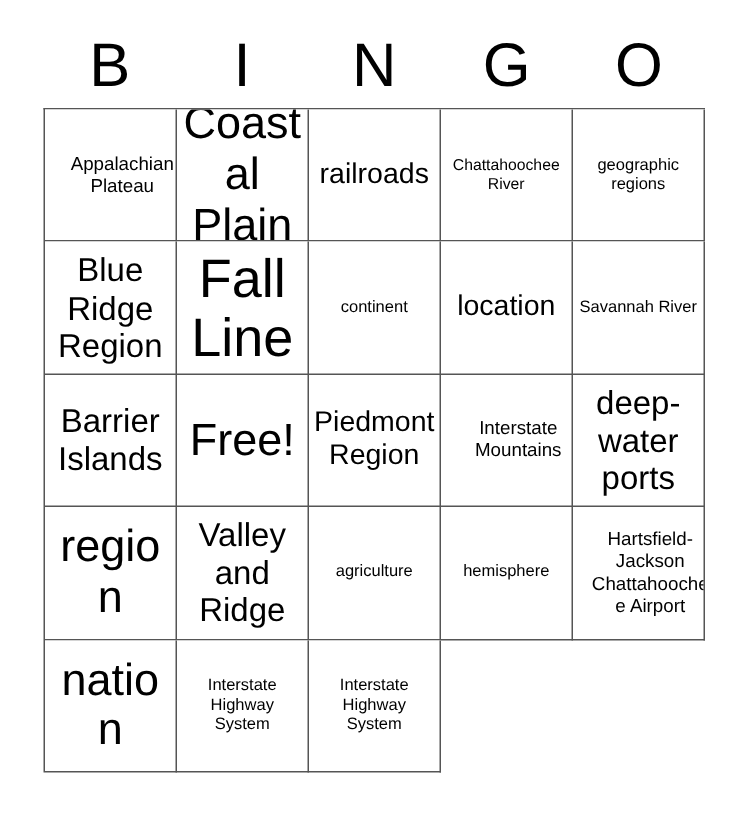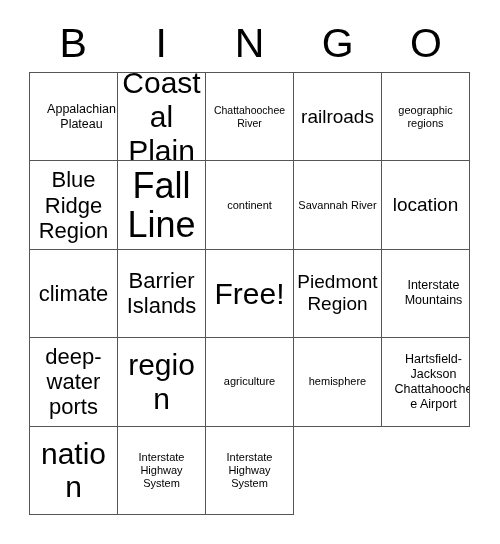--- a/index.html
+++ b/index.html
@@ -106,63 +106,63 @@
     </div>
 
   <div id="grid">
       <div class="cell">
         <span class="cell-text fs-sm">Appalachian Plateau</span>
       </div>
       <div class="cell">
         <span class="cell-text fs-2xl">Coastal Plain</span>
       </div>
       <div class="cell">
-        <span class="cell-text fs-xs">Chattahoochee River</span>
+        <span class="cell-text fs-lg">railroads</span>
       </div>
       <div class="cell">
-        <span class="cell-text fs-lg">railroads</span>
+        <span class="cell-text fs-xs">Chattahoochee River</span>
       </div>
       <div class="cell">
         <span class="cell-text fs-md">geographic regions</span>
       </div>
       <div class="cell">
         <span class="cell-text fs-xl">Blue Ridge Region</span>
       </div>
       <div class="cell">
         <span class="cell-text fs-3xl">Fall Line</span>
       </div>
       <div class="cell">
         <span class="cell-text fs-md">continent</span>
       </div>
       <div class="cell">
-        <span class="cell-text fs-md">Savannah River</span>
-      </div>
-      <div class="cell">
         <span class="cell-text fs-lg">location</span>
       </div>
       <div class="cell">
-        <span class="cell-text fs-xl">climate</span>
+        <span class="cell-text fs-md">Savannah River</span>
       </div>
       <div class="cell">
         <span class="cell-text fs-xl">Barrier Islands</span>
       </div>
       <div class="cell">
         <span class="cell-text fs-2xl">Free!</span>
       </div>
       <div class="cell">
         <span class="cell-text fs-lg">Piedmont Region</span>
       </div>
       <div class="cell">
         <span class="cell-text fs-sm">Interstate Mountains</span>
       </div>
       <div class="cell">
         <span class="cell-text fs-xl">deep-water ports</span>
       </div>
       <div class="cell">
         <span class="cell-text fs-2xl">region</span>
+      </div>
+      <div class="cell">
+        <span class="cell-text fs-xl">Valley and Ridge</span>
       </div>
       <div class="cell">
         <span class="cell-text fs-md">agriculture</span>
       </div>
       <div class="cell">
         <span class="cell-text fs-md">hemisphere</span>
       </div>
       <div class="cell">
         <span class="cell-text fs-sm">Hartsfield-Jackson Chattahoochee Airport</span>
       </div>

